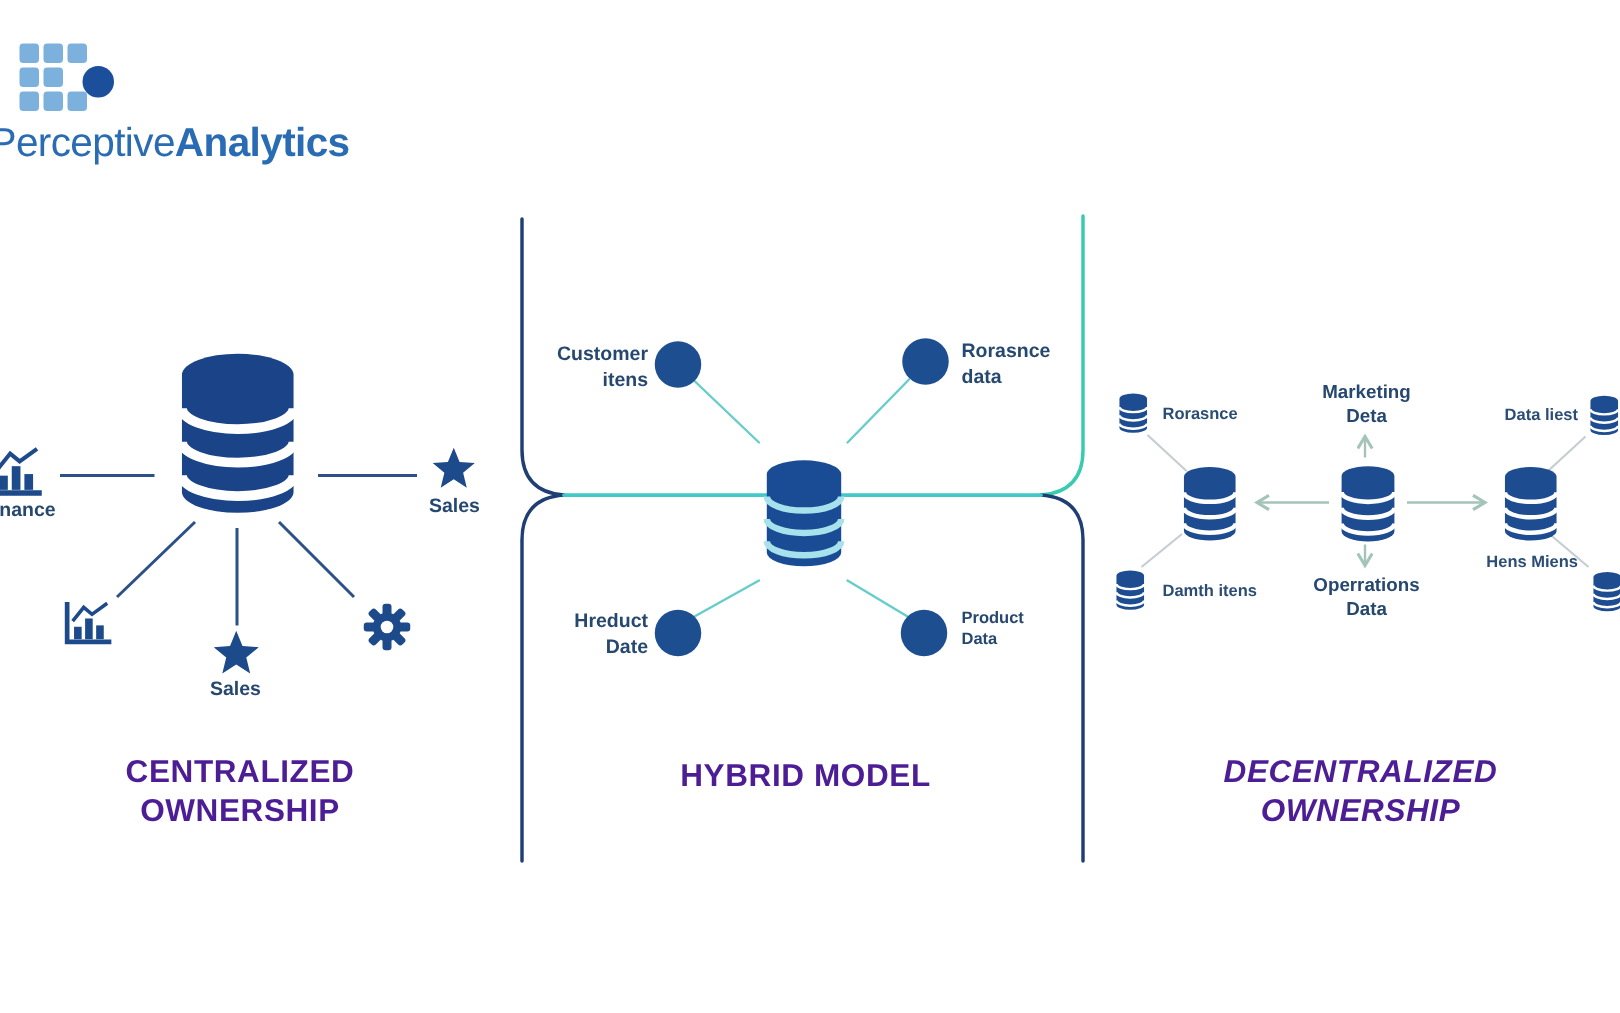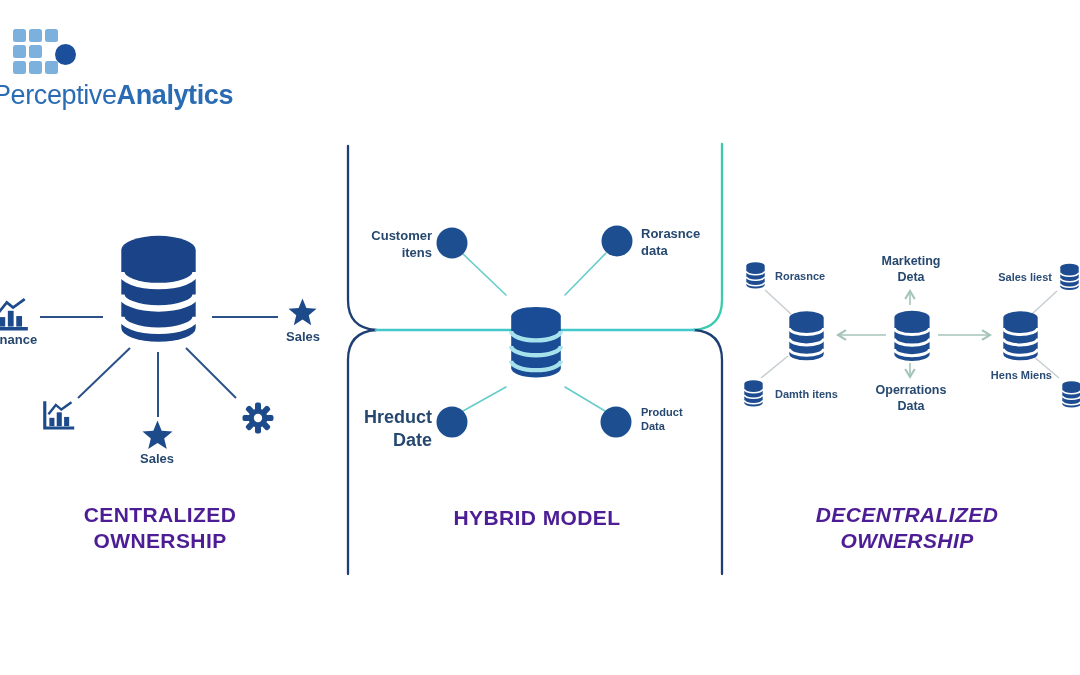--- a/index.html
+++ b/index.html
@@ -143,21 +143,21 @@
     </svg>
 
     <svg class="abs" style="left:505px;top:291px;color:#1a4c96;" width="62" height="100" viewBox="0 0 100 124">
         <use href="#dbc"></use>
       </svg>
 
     <div class="lbl" style="left:352px;top:228px;width:80px;text-align:right;font-size:13px;">Customer
 itens</div>
     <div class="lbl" style="left:641px;top:226px;width:80px;text-align:left;font-size:13px;">Rorasnce
 data</div>
-    <div class="lbl" style="left:352px;top:406px;width:80px;text-align:right;font-size:18px;">Hreduct
+    <div class="lbl" style="left:352px;top:406px;width:80px;text-align:right;font-size:13px;">Hreduct
 Date</div>
     <div class="lbl" style="left:641px;top:405px;width:80px;text-align:left;font-size:11px;">Product
 Data</div>
     <div class="title" style="left:397px;top:505px;width:280px;">HYBRID MODEL</div>
   </div>
 
   <div>
 
     <svg class="abs" style="left:728px;top:245px;" width="354" height="175">
       <defs>
@@ -197,21 +197,21 @@
       </svg>
     <svg class="abs" style="left:1058px;top:261px;color:#1d4d90;" width="23" height="31" viewBox="0 0 100 124">
         <use href="#dbw"></use>
       </svg>
     <svg class="abs" style="left:1060px;top:379px;color:#1d4d90;" width="23" height="30" viewBox="0 0 100 124">
         <use href="#dbw"></use>
       </svg>
 
     <div class="lbl" style="left:775px;top:269px;font-size:11px;color:#2b4d75;">Rorasnce</div>
     <div class="lbl" style="left:775px;top:387px;font-size:11px;color:#2b4d75;">Damth itens</div>
-    <div class="lbl" style="left:980px;top:270px;width:72px;text-align:right;font-size:11px;color:#2b4d75;">Sales liest</div>
+    <div class="lbl" style="left:980px;top:270px;width:72px;text-align:right;font-size:11px;color:#2b4d75;">Data liest</div>
     <div class="lbl" style="left:980px;top:368px;width:72px;text-align:right;font-size:11px;color:#2b4d75;">Hens Miens</div>
     <div class="lbl" style="left:865px;top:254px;width:92px;text-align:center;font-size:12.5px;line-height:1.25;">Marketing
 Deta</div>
     <div class="lbl" style="left:865px;top:383px;width:92px;text-align:center;font-size:12.5px;line-height:1.25;">Operrations
 Data</div>
     <div class="title" style="left:766px;top:502px;width:282px;font-style:italic;">DECENTRALIZED
 OWNERSHIP</div>
   </div>
 
 </div>

